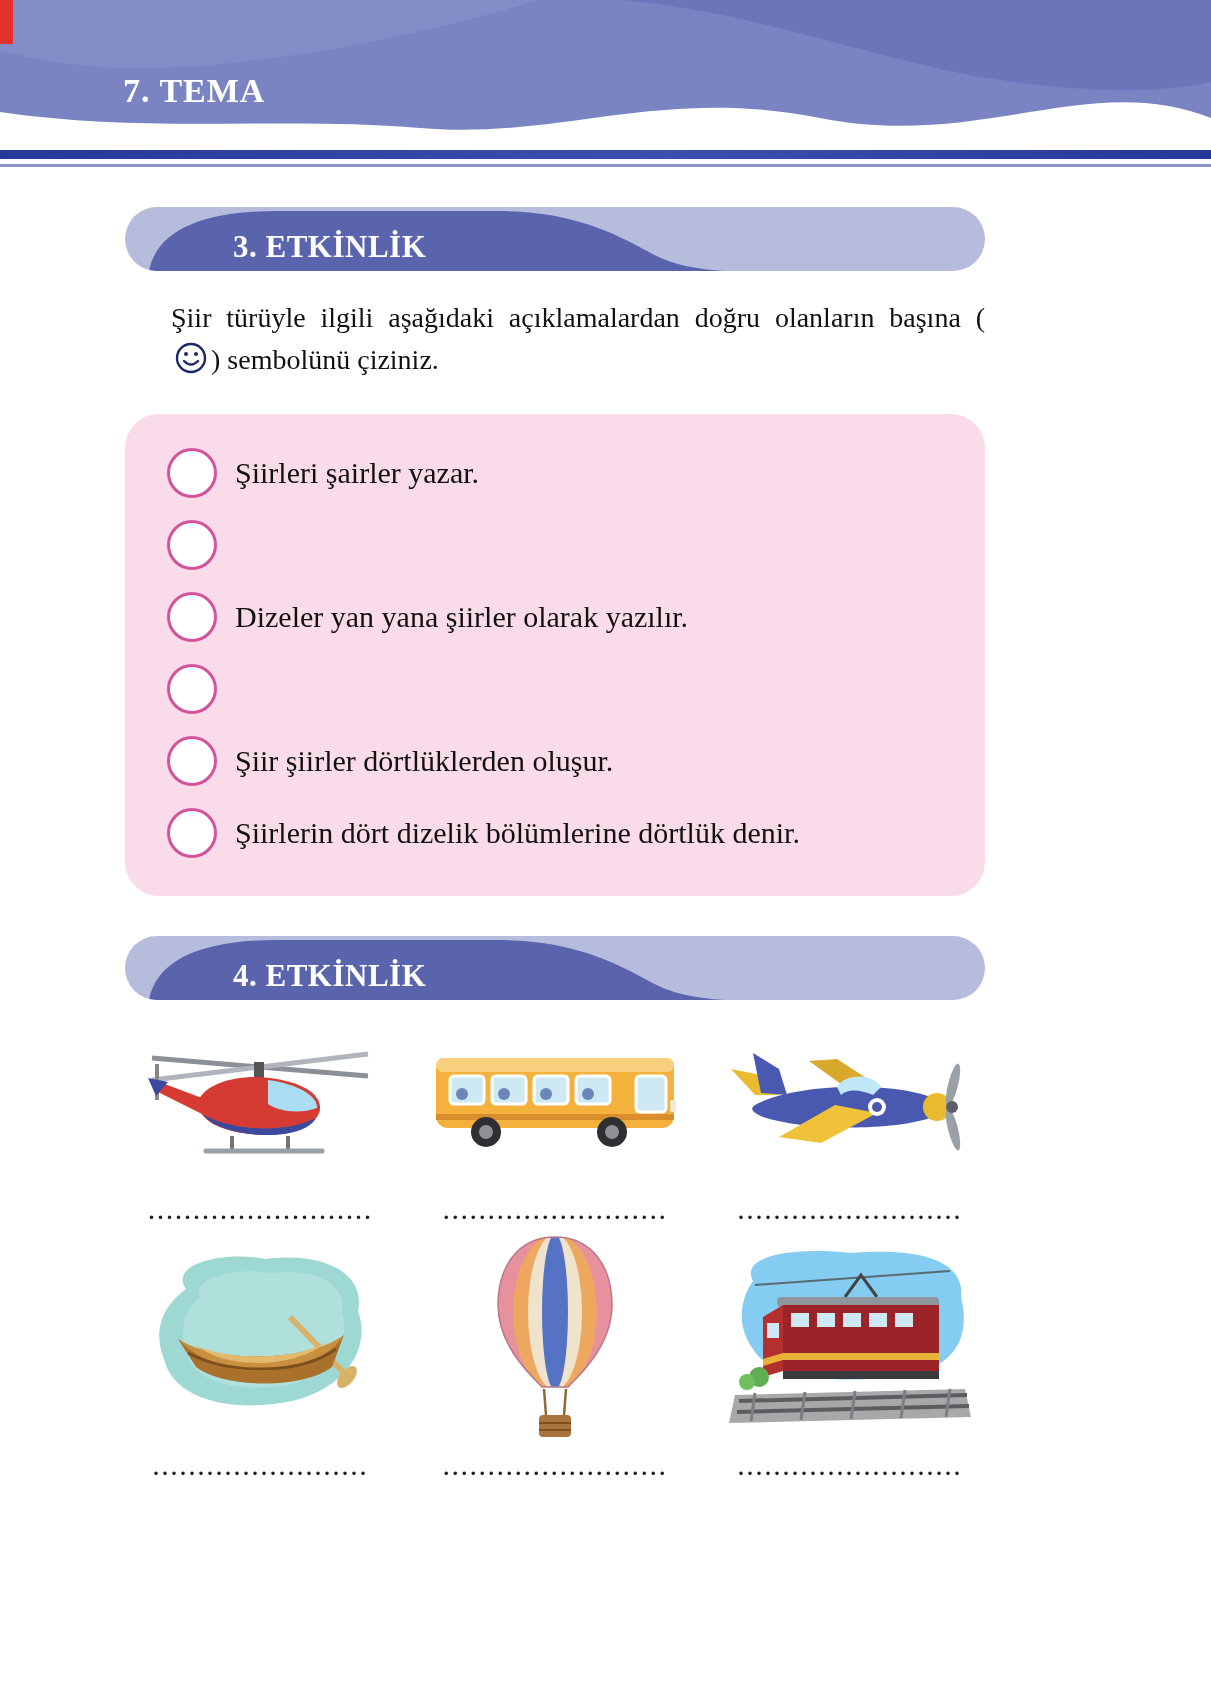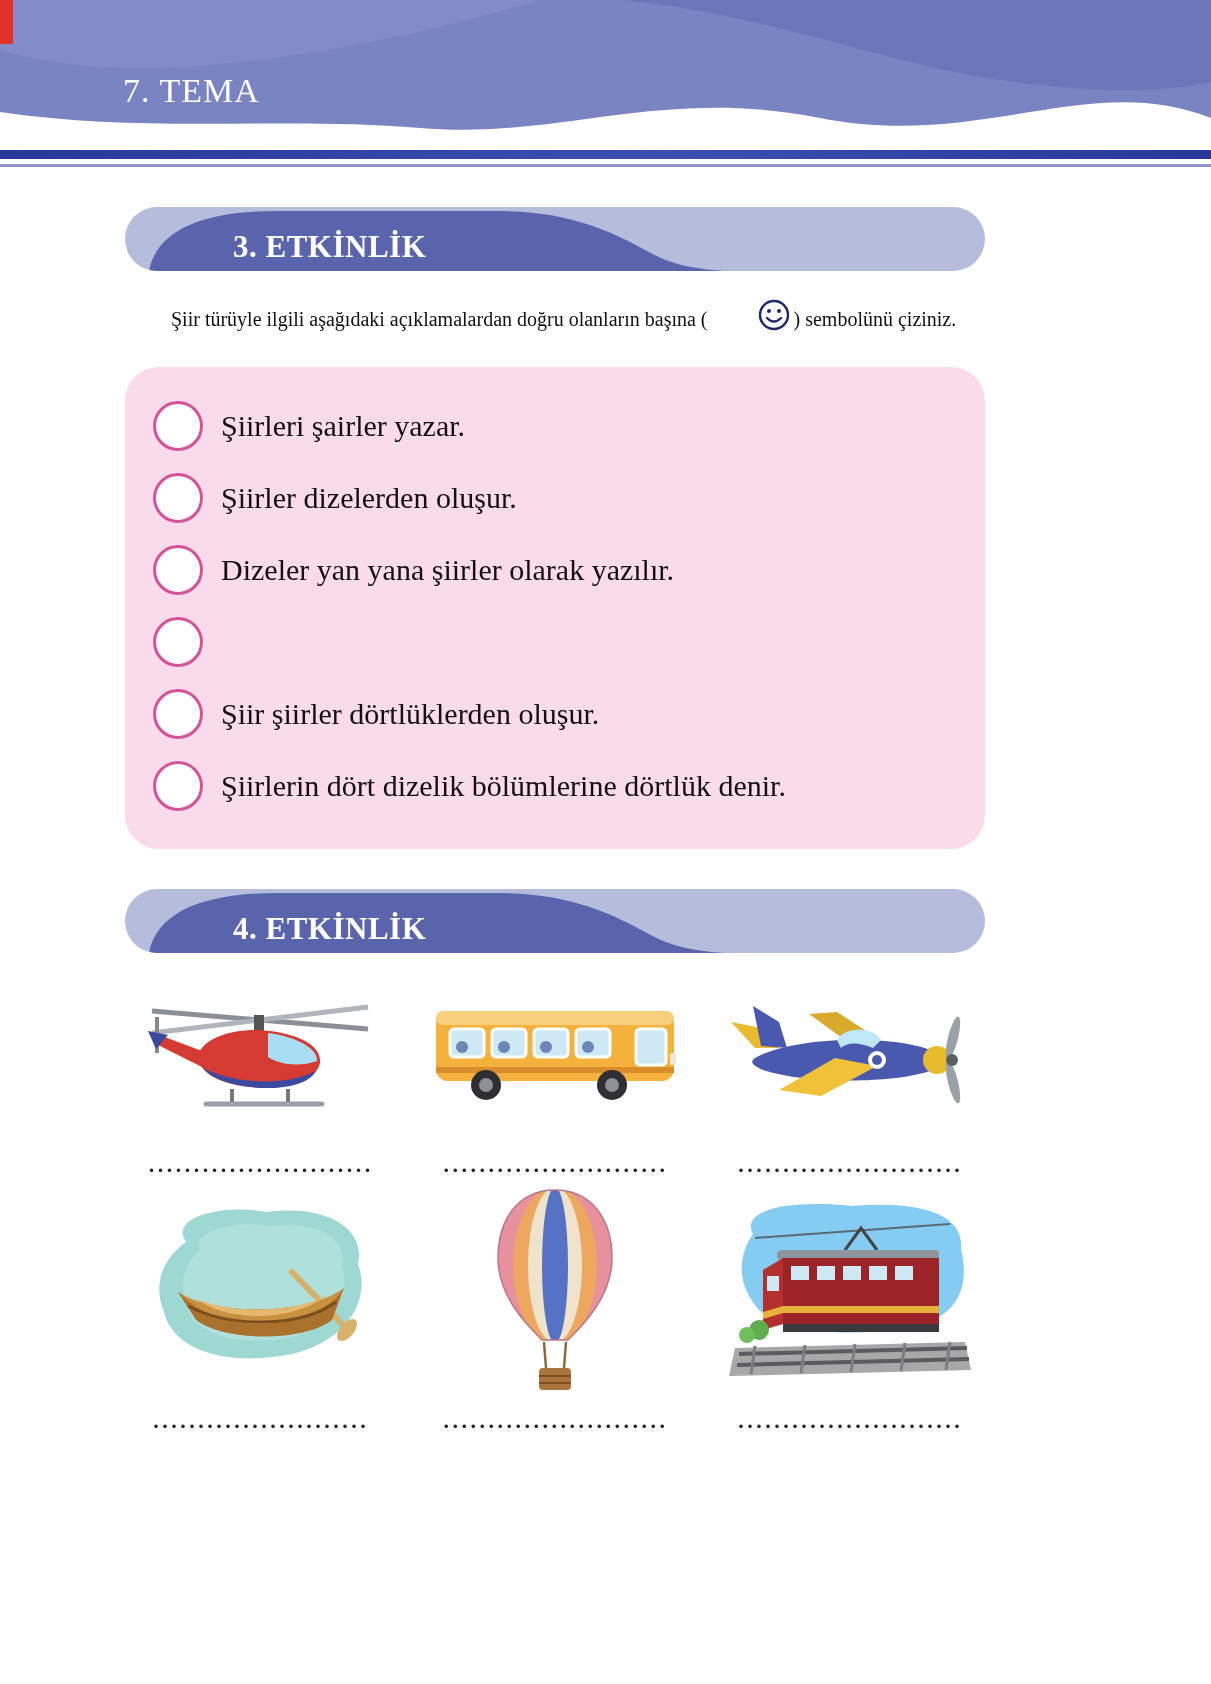--- a/index.html
+++ b/index.html
@@ -6,21 +6,21 @@
   body{
     width:1211px;height:1684px;background:#ffffff;position:relative;
     font-family:"Liberation Serif", serif;color:#111;overflow:hidden;
   }
   
   .header-band{position:relative;height:150px;width:100%;}
   .header-band svg{position:absolute;inset:0;width:100%;height:100%;}
   .red-tick{position:absolute;top:0;left:0;width:13px;height:44px;background:#e0312b;}
   .tema-title{
     position:absolute;left:123px;top:72px;color:#ffffff;
-    font-size:34px;font-weight:normal;letter-spacing:1px;
+    font-size:34px;font-weight:bold;letter-spacing:1px;
   }
   .rule-dark{height:9px;background:linear-gradient(to right,#27379a,#3d4fae 55%,#27379a);}
   .rule-gap{height:5px;background:#ffffff;}
   .rule-light{height:3px;background:#8b93cc;}
 
   
   .content{width:860px;margin-left:125px;}
 
   
   .activity-banner{
@@ -28,28 +28,28 @@
     margin-top:40px;margin-bottom:26px;overflow:hidden;
   }
   .activity-banner svg{position:absolute;left:0;top:0;height:100%;width:620px;}
   .activity-title{
     position:absolute;left:108px;top:0;height:80px;display:flex;align-items:center;
     color:#ffffff;font-size:31px;font-weight:bold;letter-spacing:0.5px;
   }
 
   
   .para{
-    font-size:20px;line-height:1.5;text-align:justify;text-indent:46px;
+    font-size:28px;line-height:1.5;text-align:justify;text-indent:46px;
     margin:22px 0 26px 0;color:#111;
   }
   .smiley{display:inline-block;vertical-align:-7px;margin:0 2px;}
 
   
   .pink-box{
-    background:#fadbe9;border-radius:34px;padding:30px 40px 34px 28px;margin-top:12px;
+    background:#fadbe9;border-radius:34px;padding:30px 40px 34px 42px;margin-top:12px;
   }
   .statement-row{display:flex;align-items:center;gap:18px;margin:22px 0;}
   .statement-row:first-child{margin-top:4px;}
   .statement-row:last-child{margin-bottom:4px;}
   .answer-circle{
     width:44px;height:44px;border-radius:50%;background:#ffffff;
     border:3px solid #d4549c;flex-shrink:0;cursor:pointer;
   }
   .statement-text{font-size:30px;color:#111;}
 
@@ -98,21 +98,20 @@
           <path d="M11,21 Q18,28 25,21" fill="none" stroke="#1c2a6b" stroke-width="2.4" stroke-linecap="round"></path>
         </svg></span><span>) sembolünü çiziniz.</span></p>
 
   <div class="pink-box">
     <div class="statement-row">
       <div class="answer-circle"></div>
       <span class="statement-text">Şiirleri şairler yazar.</span>
     </div>
     <div class="statement-row">
       <div class="answer-circle"></div>
-      <span class="statement-text">Şiirler dizelerden oluşur.</span>
     </div>
     <div class="statement-row">
       <div class="answer-circle"></div>
       <span class="statement-text">Dizeler yan yana şiirler olarak yazılır.</span>
     </div>
     <div class="statement-row">
       <div class="answer-circle"></div>
     </div>
     <div class="statement-row">
       <div class="answer-circle"></div>

